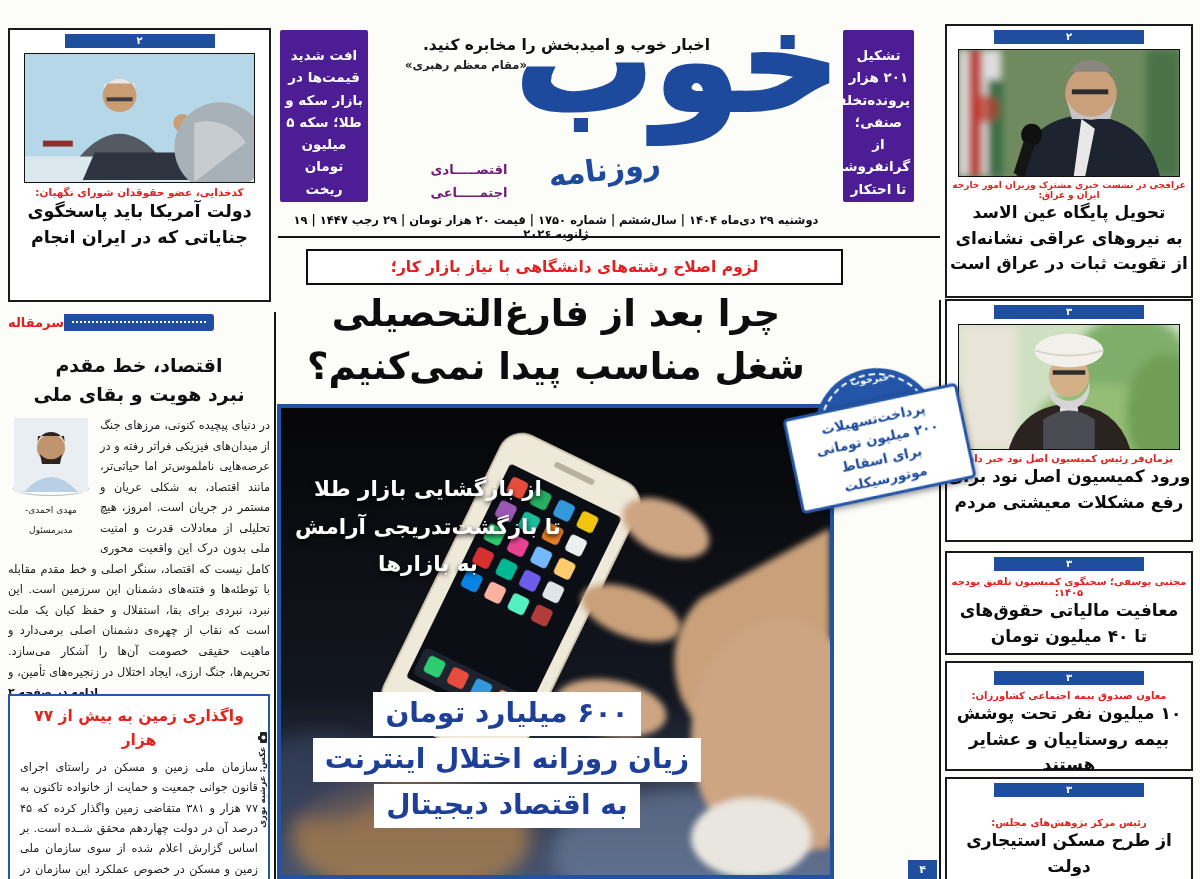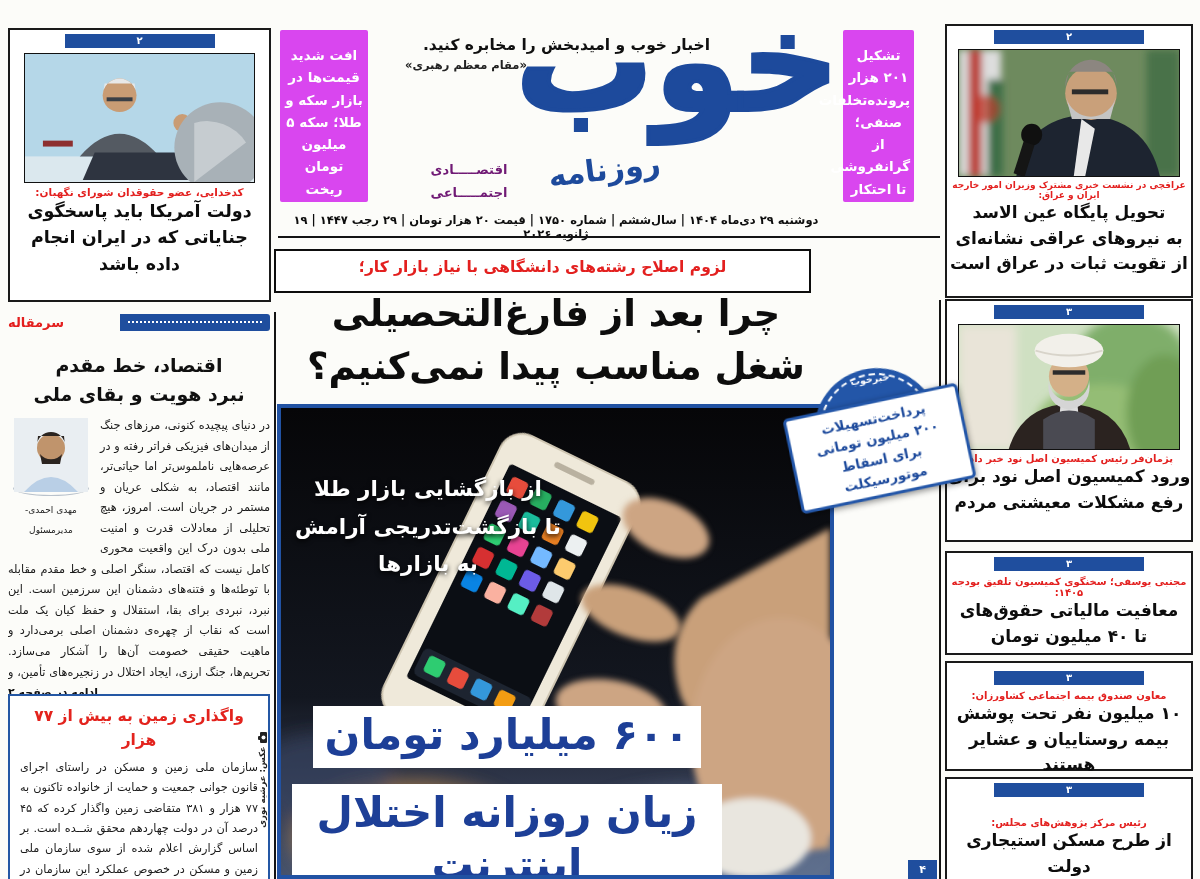--- a/index.html
+++ b/index.html
@@ -11,38 +11,38 @@
   
   .tab{display:block;margin:4px auto 2px;width:150px;height:14px;background:#1f4e9e;color:#fff;
     font-size:10px;font-weight:bold;text-align:center;line-height:14px}
   .artbox{position:absolute;border:2px solid #1a1a1a;background:#fff}
   .kicker{color:#e3201f;font-weight:bold;text-align:center}
   .hline{display:block;text-align:center;font-weight:bold;color:#0d0d0d}
   .photo-frame{border:1px solid #111;overflow:hidden;background:#ccc}
   .vrule{position:absolute;width:0;border-left:2px solid #141414}
 
   
-  .promo{position:absolute;background:#d946ef;color:#fff;font-weight:bold;text-align:center;
+  .promo{position:absolute;background:#4c1d95;color:#fff;font-weight:bold;text-align:center;
     padding:14px 4px;font-size:13.5px;line-height:1.65;border-radius:2px}  
   .slogan1{font-size:15.5px;font-weight:bold;color:#101010;text-align:left}
   .slogan2{font-size:11.5px;font-weight:bold;color:#222}
   .logo-word{font-size:138px;font-weight:bold;color:#1d4a9c;-webkit-text-stroke:4px #1d4a9c;
     line-height:1;letter-spacing:-4px}
   .logo-script{font-size:30px;font-weight:bold;color:#1d4a9c;transform:rotate(-7deg)}
   .logo-tags{font-size:13px;font-weight:bold;color:#701a75;line-height:1.8;text-align:center}
   .dateline{font-size:11.5px;font-weight:bold;color:#0d0d0d;text-align:center}
   .rule-top{position:absolute;border-top:2px solid #141414}
 
   
   .lead-kicker-box{position:absolute;border:2px solid #0d0d0d;text-align:center;background:#fff}
   .lead-kicker-box span{font-size:15.5px;line-height:32px}
   .lead-headline{position:absolute;text-align:center;font-weight:bold;font-size:37px;line-height:1.42;color:#0a0a0a}
 
   
-  .ed-head{display:flex;align-items:center;justify-content:space-between;flex-direction:row}
+  .ed-head{display:flex;align-items:center;justify-content:flex-end;flex-direction:row}
   .ed-banner{width:150px;height:17px;background:#1f4e9e;position:relative;
     clip-path:polygon(0 0,100% 0,100% 100%,0 100%, 0 0);border-radius:0 3px 3px 0}
   .ed-banner i{position:absolute;left:8px;right:8px;top:7px;border-top:2px dotted #fff}
   .ed-section{font-size:13px;font-weight:bold;color:#e3201f}
   .ed-title{font-size:19px;font-weight:bold;text-align:center;line-height:1.5;color:#101010}
   .ed-body{font-size:11.3px;line-height:1.82;text-align:justify;color:#1a1a1a}
   .ed-fig{float:left;width:86px;margin:2px 6px 2px 0;text-align:center}
   .ed-fig .ph{width:74px;height:74px;border-radius:50%;overflow:hidden;border:1px solid #b9c2cc;margin:0 auto}
   .ed-author{font-size:9px;font-weight:normal;margin-top:13px}
   .ed-more{font-size:11px;font-weight:bold;text-align:left;margin-top:2px}
@@ -51,22 +51,22 @@
   .land-box{position:absolute;border:2.5px solid #2457a4;background:#fff;padding:8px 10px}
   .land-title{color:#e3231d;font-weight:bold;font-size:15.5px;text-align:center;line-height:1.55}
   .land-body{font-size:11.3px;line-height:1.8;text-align:justify;margin-top:6px;color:#1a1a1a}
 
   
   .main-photo{position:absolute;left:366px;top:404px;width:557px;height:475px;border:4px solid #2152a3;
     background:#000000;overflow:hidden}
   .overlay-top{position:absolute;right:262px;top:62px;width:280px;text-align:center;color:#fff;
     font-weight:bold;font-size:21.5px;line-height:1.75;text-shadow:0 2px 5px rgba(0,0,0,.9)}
   .big-blue{position:absolute;right:108px;top:282px;width:430px;text-align:center}
-  .big-blue span{display:inline-block;background:#fff;color:#1d3f97;font-weight:bold;font-size:42px;
-    padding:3px 12px 6px;margin-top:16px;line-height:1.25}
+  .big-blue span{display:inline-block;background:#fff;color:#1d3f97;font-weight:bold;font-size:28px;
+    padding:3px 12px 6px;margin-top:2px;line-height:1.25}
   .page-marker{position:absolute;left:908px;top:860px;width:29px;height:19px;background:#1f4e9e;color:#fff;
     font-size:11px;font-weight:bold;text-align:center;line-height:19px;z-index:30}
   .credit{position:absolute;left:192px;top:775px;width:140px;text-align:center;font-size:8.5px;font-weight:bold;
     color:#222;transform:rotate(-90deg)}
   .credit svg{vertical-align:-2px;margin-left:3px}
 
   
   .stamp{position:absolute;left:788px;top:364px;width:182px;height:162px;z-index:25;transform:rotate(-8deg)}
   .stamp-circle{position:absolute;left:28px;top:4px;width:126px;height:126px;border-radius:50%;background:#2356a8}
   .stamp-circle i{position:absolute;inset:5px;border:2px dashed #fff;border-radius:50%}
@@ -101,21 +101,21 @@
     <div>اقتصـــــادی</div>
     <div>اجتمـــــاعی</div>
   </div>
 
   <div class="promo" style="left:280px;top:30px;width:88px;height:172px">افت شدید قیمت‌ها در بازار سکه و طلا؛ سکه ۵ میلیون تومان ریخت</div>
   <div class="promo" style="left:843px;top:30px;width:71px;height:172px">تشکیل ۲۰۱ هزار پرونده‌تخلفات صنفی؛ از گرانفروشی تا احتکار</div>
 
   <div class="abs dateline" style="left:278px;top:213px;width:556px">دوشنبه ۲۹ دی‌ماه ۱۴۰۴ | سال‌ششم | شماره ۱۷۵۰ | قیمت ۲۰ هزار تومان | ۲۹ رجب ۱۴۴۷ | ۱۹ ژانویه ۲۰۲۶</div>
   <div class="rule-top" style="left:278px;top:236px;width:662px"></div>
 
-  <div class="lead-kicker-box" style="left:274px;top:249px;width:537px;height:44px">
+  <div class="lead-kicker-box" style="left:306px;top:249px;width:537px;height:36px">
     <span class="kicker">لزوم اصلاح رشته‌های دانشگاهی با نیاز بازار کار؛</span>
   </div>
   <div class="lead-headline" style="left:280px;top:288px;width:552px">
     <span class="hline" style="font-size:37px">چرا بعد از فارغ‌التحصیلی</span>
     <span class="hline" style="font-size:37px">شغل مناسب پیدا نمی‌کنیم؟</span>
   </div>
 
   <div class="artbox l-art" style="left:8px;top:28px;width:263px;height:274px">
     <span class="tab">۲</span>
     <div class="photo-frame" style="height:130px">
@@ -129,21 +129,20 @@
         <path d="M70 100 l90 0 12 28 -114 0 z" fill="#2e3440"></path>
         <circle cx="158" cy="70" r="9" fill="#c99c74"></circle>
         <circle cx="196" cy="95" r="46" fill="#a8b1b7"></circle>
         <path d="M170 70 a46 46 0 0 1 52 20 l-52 40 z" fill="#c6ccd0"></path>
         <rect x="18" y="88" width="30" height="6" fill="#8d2f2f"></rect>
       </svg>
     </div>
     <div class="kicker">کدخدایی، عضو حقوقدان شورای نگهبان:</div>
     <span class="hline" style="font-size:17.5px;line-height:1.5">دولت آمریکا باید پاسخگوی</span>
     <span class="hline" style="font-size:17.5px;line-height:1.5">جنایاتی که در ایران انجام</span>
-    <span class="hline" style="font-size:17.5px;line-height:1.5">داده باشد</span>
   </div>
 
   <div class="abs" style="left:8px;top:314px;width:262px;height:376px">
     <div class="ed-head">
       <div class="ed-banner">
           <i></i>
         </div>
       <div class="ed-section">سرمقاله</div>
     </div>
     <div class="ed-title" style="margin-top:20px">

